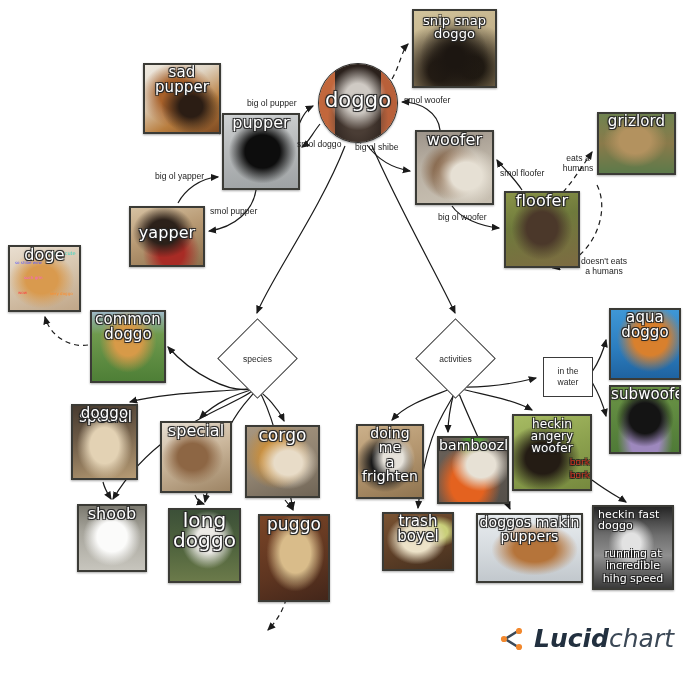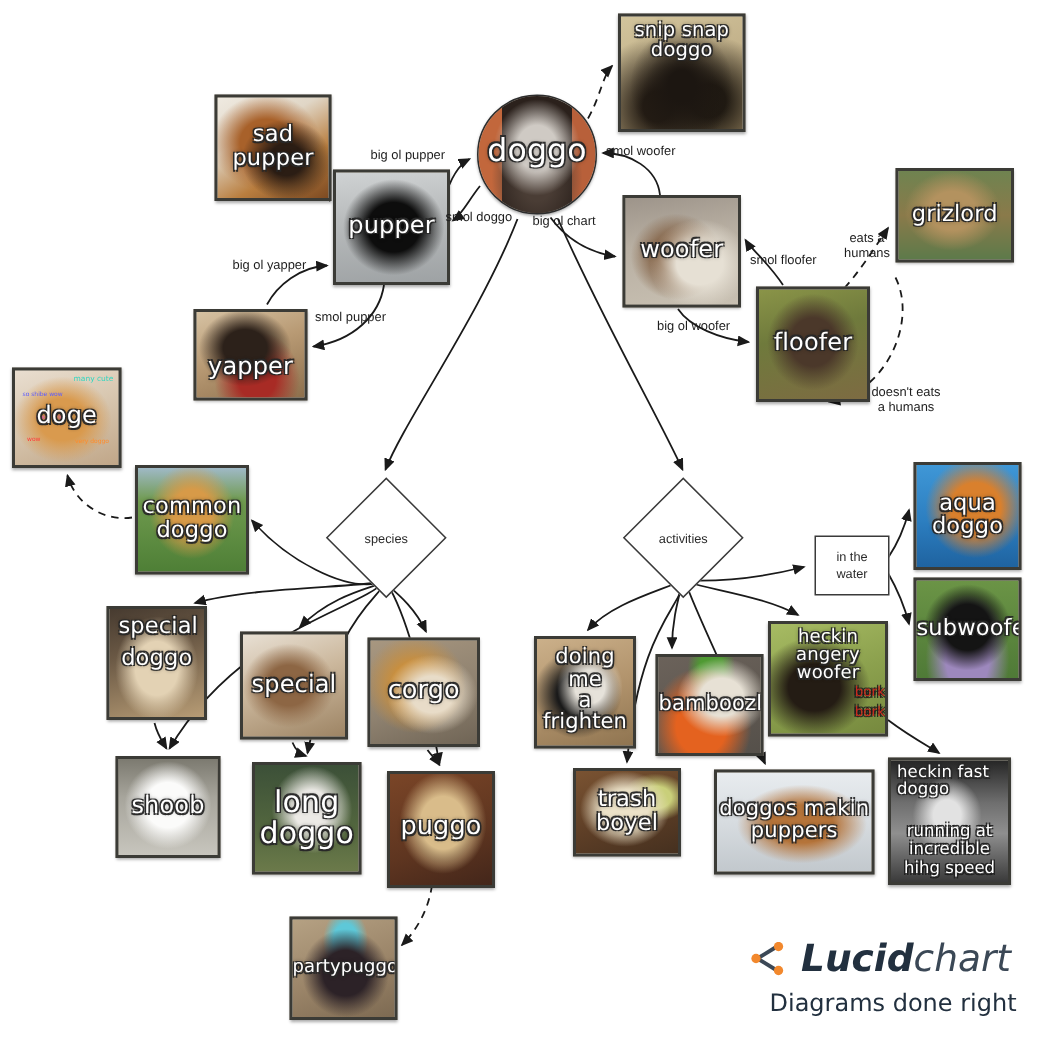--- a/index.html
+++ b/index.html
@@ -13,21 +13,21 @@
   svg.edges{position:absolute;left:0;top:0;width:700px;height:700px;pointer-events:none;}
 
   
   .node{
     position:absolute;
     box-sizing:border-box;
     border:2px solid #3b3b36;
     background:#b9b2a4;
     overflow:hidden;
     display:flex;
-    align-items:center;
+    align-items:flex-start;
     justify-content:center;
     box-shadow:0 1px 2px rgba(0,0,0,.35);
   }
   .node .photo{position:absolute;inset:0;}
   .node .cap{
     position:relative;z-index:3;
     width:100%;
     text-align:center;
     color:#fff;
     font-family:"DejaVu Sans", sans-serif;
@@ -336,35 +336,28 @@
 
   <div class="node" style="left:168px;top:508px;width:73px;height:75px;">
     <div class="photo" style="background:
       radial-gradient(ellipse at 55% 42%, #eceae6 0 22%, rgba(236,234,230,0) 50%),
       linear-gradient(180deg,#3c5038 0%,#51653e 55%,#6b7a4a 100%);"></div>
     <div class="cap" style="font-size:20px;padding-bottom:2px;">
       <span>long</span><br><span>doggo</span>
     </div>
   </div>
 
-  <div class="node" style="left:258px;top:514px;width:72px;height:78px;">
+  <div class="node" style="left:258px;top:514px;width:72px;height:88px;">
     <div class="photo" style="background:
       radial-gradient(ellipse at 52% 44%, #d9bc8a 0 30%, rgba(217,188,138,0) 58%),
       radial-gradient(ellipse at 52% 52%, #241812 0 16%, rgba(36,24,18,0) 40%),
       linear-gradient(160deg,#7a4527 0%,#5e3520 60%,#43261a 100%);"></div>
     <div class="cap" style="font-size:17px;padding-bottom:2px;">puggo</div>
   </div>
 
-  <div class="node" style="left:193px;top:611px;width:72px;height:69px;">
-    <div class="photo" style="background:
-      radial-gradient(ellipse at 52% 55%, #2c2227 0 30%, rgba(44,34,39,0) 58%),
-      radial-gradient(ellipse at 52% 22%, #5ec8d8 0 16%, rgba(94,200,216,0) 30%),
-      linear-gradient(160deg,#b5a183 0%,#9a8468 55%,#7d6a52 100%);"></div>
-    <div class="cap" style="font-size:12px;padding-bottom:2px;">partypuggo</div>
-  </div>
 
   <div class="node" style="left:356px;top:424px;width:68px;height:75px;">
     <div class="photo" style="background:
       radial-gradient(ellipse at 55% 45%, #e6e2da 0 20%, rgba(230,226,218,0) 44%),
       radial-gradient(ellipse at 42% 52%, #1a1a1a 0 26%, rgba(26,26,26,0) 56%),
       linear-gradient(160deg,#cbb08a 0%,#b2946d 50%,#8f7450 100%);"></div>
     <div class="cap" style="font-size:14px;padding-bottom:3px;">
       <span>doing me</span><br><span>a frighten</span>
     </div>
   </div>
@@ -428,36 +421,35 @@
   </div>
   <div class="rbox" style="left:543px;top:357px;width:48px;height:38px;">
     <span>
       <span>in the</span><br><span>water</span>
     </span>
   </div>
 
   <div class="elabel" style="left:247px;top:99px;">big ol pupper</div>
   <div class="elabel" style="left:404px;top:96px;">smol woofer</div>
   <div class="elabel" style="left:297px;top:140px;">smol doggo</div>
-  <div class="elabel" style="left:355px;top:143px;">big ol chart</div>
+  <div class="elabel" style="left:355px;top:143px;">big ol shibe</div>
   <div class="elabel" style="left:155px;top:172px;">big ol yapper</div>
   <div class="elabel" style="left:210px;top:207px;">smol pupper</div>
   <div class="elabel" style="left:500px;top:169px;">smol floofer</div>
   <div class="elabel wrap" style="left:556px;top:154px;width:44px;">
     <span>eats a</span><br><span>humans</span>
   </div>
   <div class="elabel" style="left:438px;top:213px;">big ol woofer</div>
   <div class="elabel wrap" style="left:573px;top:257px;width:62px;">
     <span>doesn't eats</span><br><span>a humans</span>
   </div>
 
   <div id="logo">
     <svg class="mark" viewBox="0 0 30 24">
       <path d="M20 3 L7 11 L20 19" fill="none" stroke="#3b4856" stroke-width="2.6" stroke-linecap="round" stroke-linejoin="round"></path>
       <circle cx="21" cy="3" r="3.1" fill="#f2882d"></circle>
       <circle cx="21" cy="19" r="3.1" fill="#f2882d"></circle>
       <circle cx="6" cy="11" r="3.1" fill="#f2882d"></circle>
     </svg>
     <div class="wordmark"><b>Lucid</b><span class="light">chart</span></div>
-    <div class="tag">Diagrams done right</div>
   </div>
 
 </div>
 
 </body></html>

